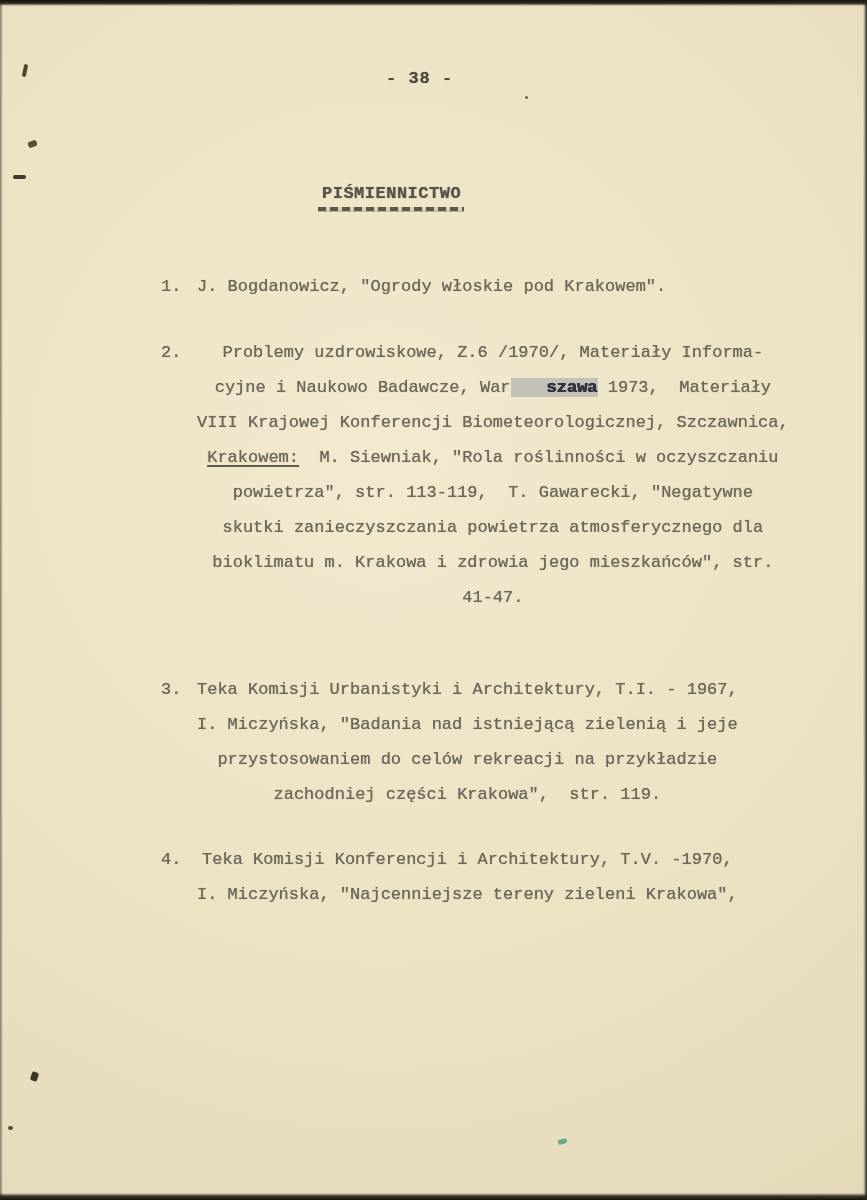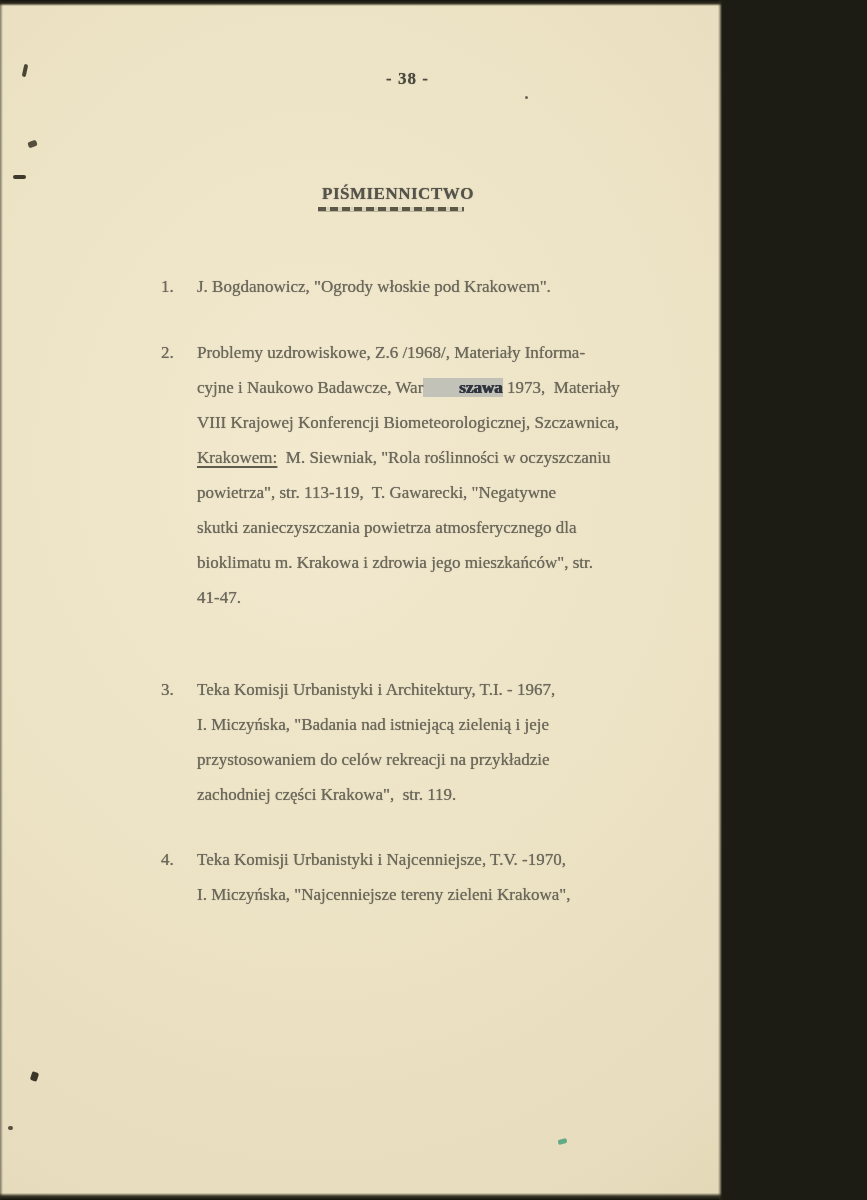--- a/index.html
+++ b/index.html
@@ -1,21 +1,22 @@
 <!DOCTYPE html>
 <html><head>
 <meta charset="utf-8">
 <style>
   html,body { margin:0; padding:0; background:#1c1b14; }
   .page {
-    position:relative; width:722px; height:1200px; overflow:hidden;
+    position:relative; width:867px; height:1200px; overflow:hidden;
     background:
       radial-gradient(ellipse 130% 95% at 44% 38%,
         #f2e9cf 0%, #ece2c4 42%, #e7dcbd 70%, #dcd0ac 92%, #d2c59e 100%);
-    font-family:Liberation Serif, serif;
+    font-family:Liberation Mono, monospace;
+    text-align:center;
   }
   .tw {
     font-size:17px; color:#6c695b; white-space:pre;
     text-shadow:0 0 0.7px rgba(95,92,80,0.85);
   }
   .edge { position:absolute; pointer-events:none; }
   .edge-top { top:0; left:0; right:0; height:6px;
     background:linear-gradient(180deg,#14130c 0%,#2f2d20 55%,rgba(47,45,32,0) 100%); }
   .edge-bottom { bottom:0; left:0; right:0; height:7px;
     background:linear-gradient(0deg,#12110b 0%,#3a3728 55%,rgba(58,55,40,0) 100%); }
@@ -76,21 +77,21 @@
   <div class="bib-item" style="top:269px;">
     <span class="item-num tw">1.</span>
     <div class="item-lines">
       <div class="tline tw">J. Bogdanowicz, "Ogrody włoskie pod Krakowem".</div>
     </div>
   </div>
 
   <div class="bib-item" style="top:335px;">
     <span class="item-num tw">2.</span>
     <div class="item-lines">
-      <div class="tline tw">Problemy uzdrowiskowe, Z.6 /1968/, Materiały Informa-</div>
+      <div class="tline tw">Problemy uzdrowiskowe, Z.6 /1970/, Materiały Informa-</div>
       <div class="tline tw"><span>cyjne i Naukowo Badawcze, War</span><span class="overstrike">szawa</span><span> 1973,  Materiały</span></div>
       <div class="tline tw">VIII Krajowej Konferencji Biometeorologicznej, Szczawnica,</div>
       <div class="tline tw"><span class="u-label">Krakowem:</span><span>  M. Siewniak, "Rola roślinności w oczyszczaniu</span></div>
       <div class="tline tw">powietrza", str. 113-119,  T. Gawarecki, "Negatywne</div>
       <div class="tline tw">skutki zanieczyszczania powietrza atmosferycznego dla</div>
       <div class="tline tw">bioklimatu m. Krakowa i zdrowia jego mieszkańców", str.</div>
       <div class="tline tw">41-47.</div>
     </div>
   </div>
 
@@ -100,21 +101,21 @@
       <div class="tline tw">Teka Komisji Urbanistyki i Architektury, T.I. - 1967,</div>
       <div class="tline tw">I. Miczyńska, "Badania nad istniejącą zielenią i jeje</div>
       <div class="tline tw">przystosowaniem do celów rekreacji na przykładzie</div>
       <div class="tline tw">zachodniej części Krakowa",  str. 119.</div>
     </div>
   </div>
 
   <div class="bib-item" style="top:842px;">
     <span class="item-num tw">4.</span>
     <div class="item-lines">
-      <div class="tline tw">Teka Komisji Urbanistyki i Najcenniejsze, T.V. -1970,</div>
+      <div class="tline tw">Teka Komisji Konferencji i Architektury, T.V. -1970,</div>
       <div class="tline tw">I. Miczyńska, "Najcenniejsze tereny zieleni Krakowa",</div>
     </div>
   </div>
 
   <div class="speck" style="left:23px;top:64px;width:4px;height:13px;background:#4a4636;border-radius:2px;transform:rotate(12deg);"></div>
   <div class="speck" style="left:28px;top:141px;width:9px;height:6px;background:#55503e;border-radius:2px;transform:rotate(-20deg);"></div>
   <div class="speck" style="left:13px;top:175px;width:13px;height:4px;background:#3e3a2c;border-radius:2px;"></div>
   <div class="speck" style="left:525px;top:96px;width:3px;height:3px;background:#6b6454;border-radius:50%;"></div>
   <div class="speck" style="left:31px;top:1072px;width:7px;height:9px;background:#3a362a;border-radius:2px;transform:rotate(18deg);"></div>
   <div class="speck" style="left:8px;top:1126px;width:5px;height:4px;background:#55503e;border-radius:2px;"></div>

